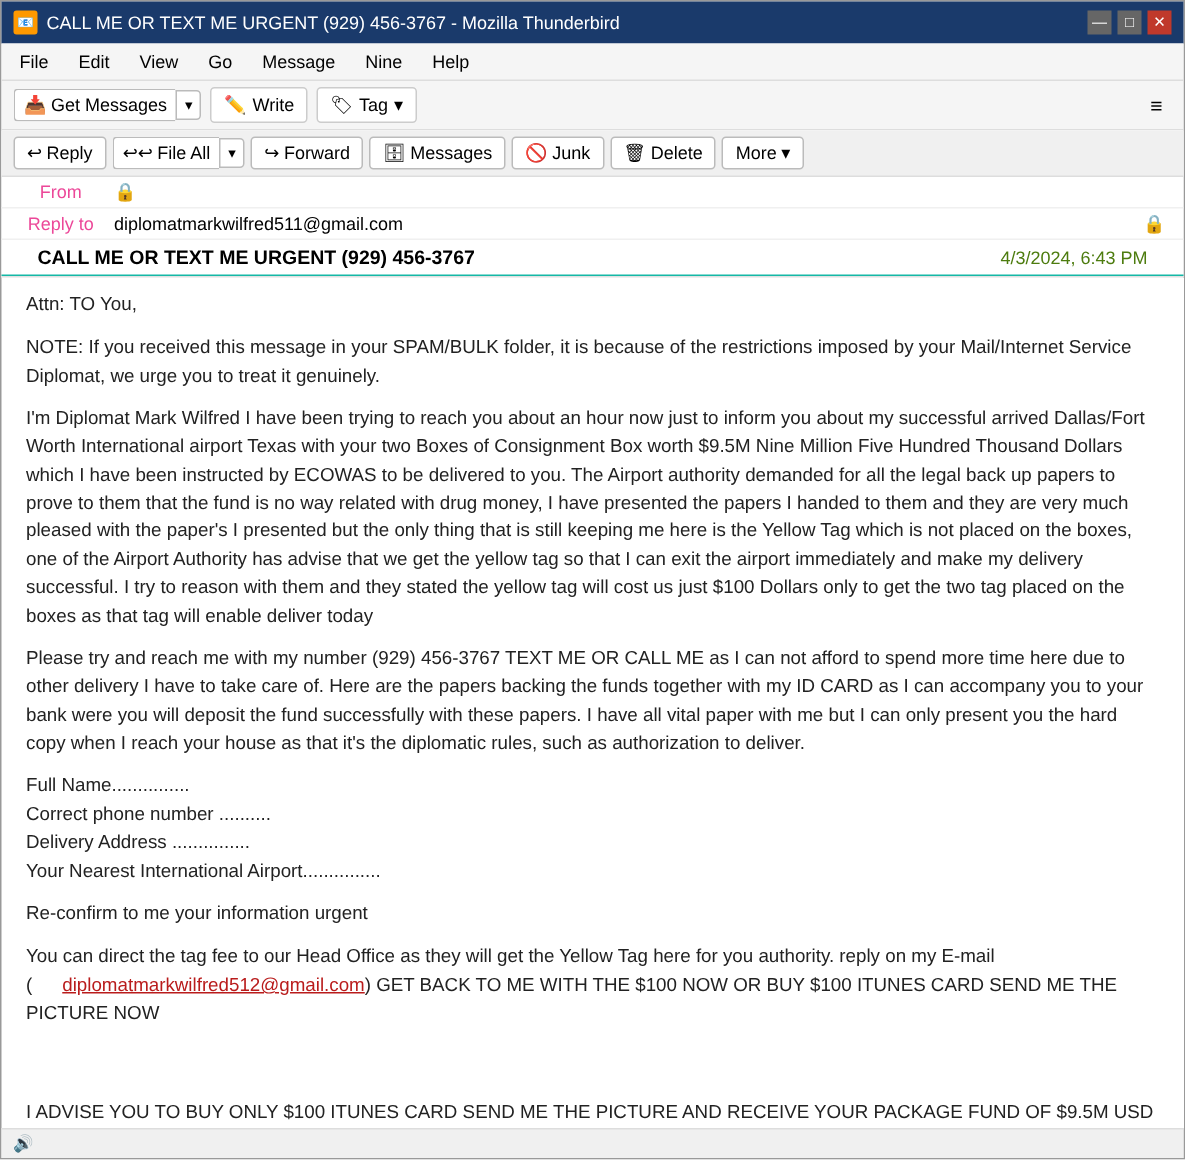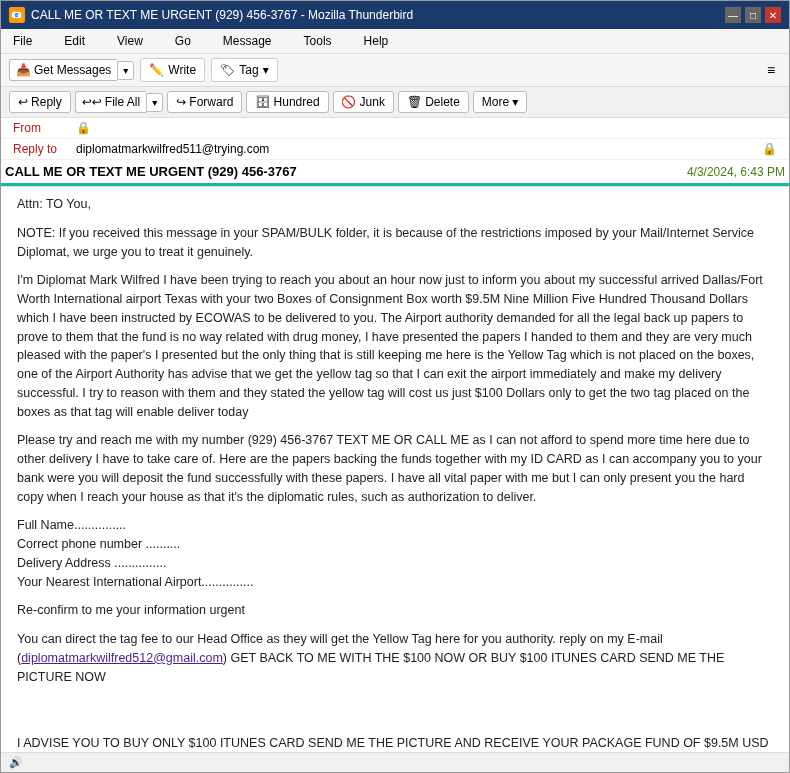--- a/index.html
+++ b/index.html
@@ -8,48 +8,48 @@
     
     .window { width: 790px; height: 773px; background: #fff; border: 1px solid #999; display: flex; flex-direction: column; }
     .title-bar { background: #1a3a6b; color: white; padding: 6px 8px; display: flex; align-items: center; justify-content: space-between; font-size: 12px; }
     .title-bar-left { display: flex; align-items: center; gap: 6px; }
     .title-bar-icon { width: 16px; height: 16px; background: #ff9900; border-radius: 2px; display: flex; align-items: center; justify-content: center; font-size: 9px; color: white; }
     .title-bar-buttons { display: flex; gap: 4px; }
     .title-bar-btn { width: 16px; height: 16px; background: #666; color: white; border: none; font-size: 10px; cursor: pointer; display: flex; align-items: center; justify-content: center; }
     .title-bar-btn.close { background: #c0392b; }
 
     
-    .menu-bar { background: #f5f5f5; border-bottom: 1px solid #ddd; padding: 2px 6px; display: flex; align-items: center; gap: 20px; font-size: 12px; }
+    .menu-bar { background: #f5f5f5; border-bottom: 1px solid #ddd; padding: 2px 6px; display: flex; align-items: center; gap: 8px; font-size: 12px; }
     .menu-item { padding: 3px 6px; cursor: pointer; border-radius: 3px; }
 
     
     .toolbar { background: #f5f5f5; border-bottom: 1px solid #ddd; padding: 4px 8px; display: flex; align-items: center; gap: 6px; }
     .toolbar-btn { display: flex; align-items: center; gap: 4px; padding: 4px 8px; border: 1px solid #ccc; border-radius: 3px; background: #fff; cursor: pointer; font-size: 12px; }
     .toolbar-spacer { flex: 1; }
     .toolbar-menu-btn { width: 20px; height: 20px; display: flex; align-items: center; justify-content: center; cursor: pointer; font-size: 14px; border: none; background: transparent; }
 
     
     .email-header { background: #fff; border-bottom: 1px solid #e0e0e0; }
     .email-action-bar { background: #f0f0f0; border-bottom: 1px solid #ddd; padding: 4px 8px; display: flex; align-items: center; gap: 4px; }
     .action-btn { display: flex; align-items: center; gap: 3px; padding: 3px 8px; border: 1px solid #bbb; border-radius: 3px; background: #fff; cursor: pointer; font-size: 12px; }
     .action-btn-split { display: flex; align-items: center; }
     .action-btn-split .main { padding: 3px 6px; border: 1px solid #bbb; border-right: none; border-radius: 3px 0 0 3px; background: #fff; cursor: pointer; font-size: 12px; display: flex; align-items: center; gap: 3px; }
     .action-btn-split .arrow { padding: 3px 5px; border: 1px solid #bbb; border-radius: 0 3px 3px 0; background: #fff; cursor: pointer; font-size: 10px; }
 
     .header-row { padding: 3px 12px; display: flex; align-items: center; gap: 8px; font-size: 12px; border-bottom: 1px solid #f0f0f0; }
-    .header-label { color: #b91c1c; min-width: 55px; }
+    .header-label { color: #ec4899; min-width: 55px; text-align: center; }
     .header-value { flex: 1; }
     .header-date { color: #4d7c0f; font-size: 12px; }
-    .subject-row { padding: 4px 4px; display: flex; align-items: center; justify-content: space-between; border-bottom: 3px solid #14b8a6; }
+    .subject-row { padding: 4px 24px; display: flex; align-items: center; justify-content: space-between; border-bottom: 1px solid #14b8a6; }
     .subject-text { font-weight: bold; font-size: 13px; }
 
     
     .email-body { flex: 1; padding: 8px 16px; overflow-y: auto; font-size: 12.5px; line-height: 1.5; color: #222; background: #fff; }
     .email-body p { margin-bottom: 10px; }
-    a { color: #4c1d95; }
+    a { color: #b91c1c; margin-left: 20px; }
 
     
     .status-bar { background: #f0f0f0; border-top: 1px solid #ddd; padding: 3px 8px; font-size: 11px; color: #555; display: flex; align-items: center; gap: 6px; }
   </style>
 </head>
 <body>
 
 <div class="window">
 
   <div class="title-bar">
@@ -63,21 +63,21 @@
       <button class="title-bar-btn close">✕</button>
     </div>
   </div>
 
   <div class="menu-bar">
     <span class="menu-item">File</span>
     <span class="menu-item">Edit</span>
     <span class="menu-item">View</span>
     <span class="menu-item">Go</span>
     <span class="menu-item">Message</span>
-    <span class="menu-item">Tools</span>
+    <span class="menu-item">Nine</span>
     <span class="menu-item">Help</span>
   </div>
 
   <div class="toolbar">
     <div class="action-btn-split">
       <button class="main">
         <span>📥</span>
         <span>Get Messages</span>
       </button>
       <button class="arrow">▾</button>
@@ -108,21 +108,21 @@
           <span>File All</span>
         </button>
         <button class="arrow">▾</button>
       </div>
       <button class="action-btn">
         <span>↪</span>
         <span>Forward</span>
       </button>
       <button class="action-btn">
         <span>🗄</span>
-        <span>Hundred</span>
+        <span>Messages</span>
       </button>
       <button class="action-btn">
         <span>🚫</span>
         <span>Junk</span>
       </button>
       <button class="action-btn">
         <span>🗑</span>
         <span>Delete</span>
       </button>
       <button class="action-btn">
@@ -131,21 +131,21 @@
       </button>
     </div>
 
     <div class="header-row">
       <span class="header-label">From</span>
       <span>🔒</span>
     </div>
 
     <div class="header-row">
       <span class="header-label">Reply to</span>
-      <span class="header-value">diplomatmarkwilfred511@trying.com</span>
+      <span class="header-value">diplomatmarkwilfred511@gmail.com</span>
       <span>🔒</span>
     </div>
 
     <div class="subject-row">
       <span class="subject-text">CALL ME OR TEXT ME URGENT (929) 456-3767</span>
       <span class="header-date">4/3/2024, 6:43 PM</span>
     </div>
   </div>
 
   <div class="email-body">

